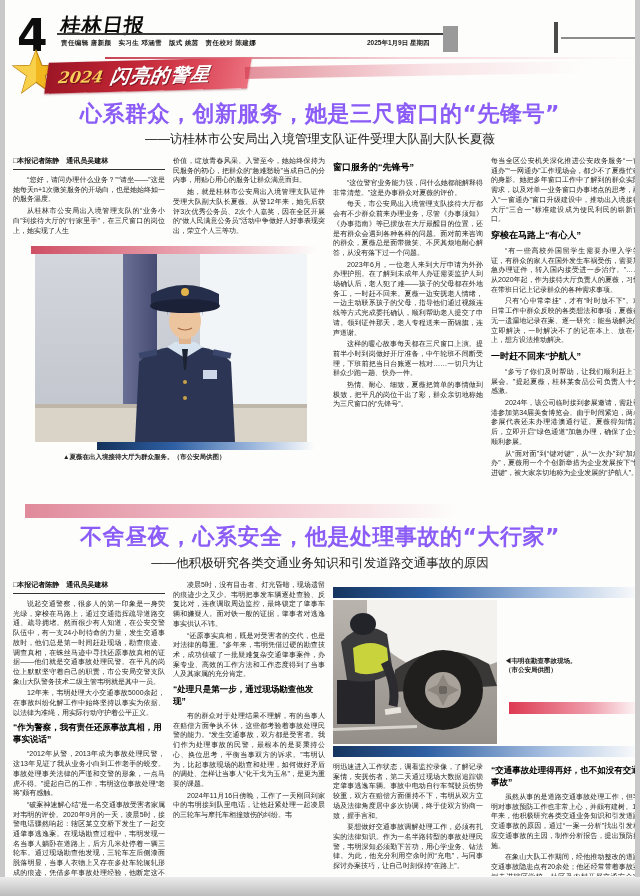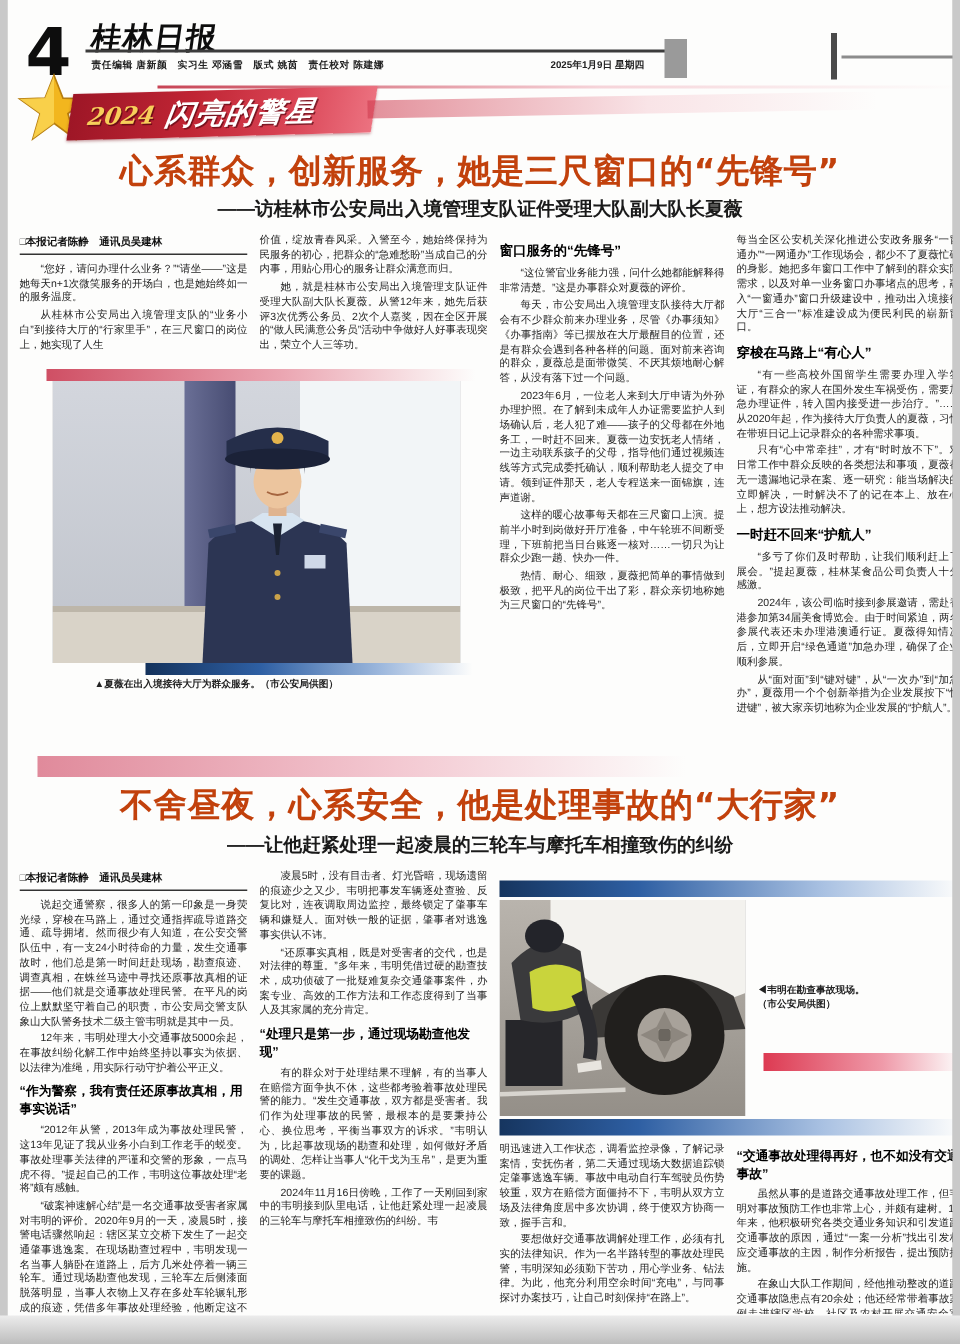--- a/index.html
+++ b/index.html
@@ -22,22 +22,22 @@
   .vbar{left:549px;top:22px;width:4px;height:31px;background:#4a4a4a}
   .hline{left:556px;top:37px;width:80px;height:2px;background:#8c8c8c}
   
   .hairline{left:100px;top:57px;width:535px;height:2px;background:linear-gradient(90deg,rgba(190,35,55,.85),rgba(235,150,165,.4) 55%,rgba(255,255,255,0))}
   .star{left:6px;top:48px;width:50px;height:50px}
   .ribbon{left:42px;top:60px;width:202px;height:31px;background:linear-gradient(93deg,#9d1626 0%,#c02534 40%,#d94354 72%,#ec7280 100%);transform:skewX(-10deg) rotate(-1.5deg);display:flex;align-items:center;padding-left:12px;gap:7px;box-shadow:0 1px 2px rgba(120,20,30,.4)}
   .ribbon-year{font-size:16px;font-style:italic;font-weight:bold;color:#f7cf5a;font-family:"DejaVu Serif",serif;text-shadow:1px 1px 0 #6e0d16}
   .ribbon-title{font-size:19px;font-weight:900;color:#fff;font-style:italic;letter-spacing:1px;text-shadow:1px 1px 0 rgba(90,10,20,.7)}
   .ribbon-tail{left:240px;top:64px;width:340px;height:12px;background:linear-gradient(90deg,rgba(205,55,75,.55),rgba(240,170,182,.3) 55%,rgba(255,255,255,0));transform:rotate(-1deg)}
   
-  .headline{width:560px;text-align:center;font-size:22px;font-weight:900;color:#c2410c;letter-spacing:.5px;font-family:"DejaVu Sans",sans-serif}
-  .deck{width:560px;text-align:center;font-size:12.5px;font-weight:bold;color:#1a1a1a}
+  .headline{width:560px;text-align:center;font-size:22px;font-weight:900;color:#8b5cf6;letter-spacing:.5px;font-family:"DejaVu Sans",sans-serif}
+  .deck{width:560px;text-align:center;font-size:12.5px;font-weight:normal;color:#1a1a1a}
   .col{overflow:hidden;text-align:justify}
   .col p{font-size:7px;line-height:9.7px;text-indent:14px;margin-bottom:2px;color:#242424}
   .col p.cont{text-indent:0}
   .byline{font-size:7px;font-weight:bold;color:#111;border-bottom:1px solid #333;padding-bottom:3px;margin-bottom:5px}
   .sec-title{font-size:9px;font-weight:900;color:#000;margin:5px 0 5px;line-height:12px}
   .sub2{font-size:8.5px;font-weight:900;color:#000;line-height:11.5px;margin:5px 0 4px;text-indent:0;text-align:left}
   .caption{font-size:6.5px;font-weight:bold;color:#222;line-height:9px}
   
   .pink-strip1{left:26px;top:246px;width:286px;height:8px;background:linear-gradient(90deg,#cf4f64,#eba6b2 55%,rgba(255,255,255,0))}
   .blue-band1{left:92px;top:442px;width:218px;height:8px;background:linear-gradient(90deg,#14325c,#2e5fa3 35%,#9db8dd 72%,rgba(255,255,255,0))}
@@ -145,21 +145,21 @@
     <p>只有“心中常牵挂”，才有“时时放不下”。对日常工作中群众反映的各类想法和事项，夏薇都无一遗漏地记录在案、逐一研究：能当场解决的立即解决，一时解决不了的记在本上、放在心上，想方设法推动解决。</p>
     <div class="sec-title">一时赶不回来“护航人”</div>
     <p>“多亏了你们及时帮助，让我们顺利赶上了展会。”提起夏薇，桂林某食品公司负责人十分感激。</p>
     <p>2024年，该公司临时接到参展邀请，需赴香港参加第34届美食博览会。由于时间紧迫，两名参展代表还未办理港澳通行证。夏薇得知情况后，立即开启“绿色通道”加急办理，确保了企业顺利参展。</p>
     <p>从“面对面”到“键对键”，从“一次办”到“加急办”，夏薇用一个个创新举措为企业发展按下“快进键”，被大家亲切地称为企业发展的“护航人”。</p>
   </div>
 
   <div class="abs pink-strip2"></div>
 
   <div class="abs headline" style="left:35px;top:522px">不舍昼夜，心系安全，他是处理事故的“大行家”</div>
-  <div class="abs deck" style="left:35px;top:555px">——让他赶紧处理一起凌晨的三轮车与摩托车相撞致伤的纠纷</div>
+  <div class="abs deck" style="left:35px;top:555px">——他积极研究各类交通业务知识和引发道路交通事故的原因</div>
 
   <div class="abs col" style="left:8px;top:580px;width:152px;height:296px">
     <div class="byline">□本报记者陈静　通讯员吴建林</div>
     <p>说起交通警察，很多人的第一印象是一身荧光绿，穿梭在马路上，通过交通指挥疏导道路交通、疏导拥堵。然而很少有人知道，在公安交警队伍中，有一支24小时待命的力量，发生交通事故时，他们总是第一时间赶赴现场，勘查痕迹、调查真相，在蛛丝马迹中寻找还原事故真相的证据——他们就是交通事故处理民警。在平凡的岗位上默默坚守着自己的职责，市公安局交警支队象山大队警务技术二级主管韦明就是其中一员。</p>
     <p>12年来，韦明处理大小交通事故5000余起，在事故纠纷化解工作中始终坚持以事实为依据、以法律为准绳，用实际行动守护着公平正义。</p>
     <div class="sub2">“作为警察，我有责任还原事故真相，用事实说话”</div>
     <p>“2012年从警，2013年成为事故处理民警，这13年见证了我从业务小白到工作老手的蜕变。事故处理事关法律的严谨和交警的形象，一点马虎不得。”提起自己的工作，韦明这位事故处理“老将”颇有感触。</p>
     <p>“破案神速解心结”是一名交通事故受害者家属对韦明的评价。2020年9月的一天，凌晨5时，接警电话骤然响起：辖区某立交桥下发生了一起交通肇事逃逸案。在现场勘查过程中，韦明发现一名当事人躺卧在道路上，后方几米处停着一辆三轮车。通过现场勘查他发现，三轮车左后侧漆面脱落明显，当事人衣物上又存在多处车轮辗轧形成的痕迹，凭借多年事故处理经验，他断定这不是一起简单的交通事故。</p>
   </div>
 

